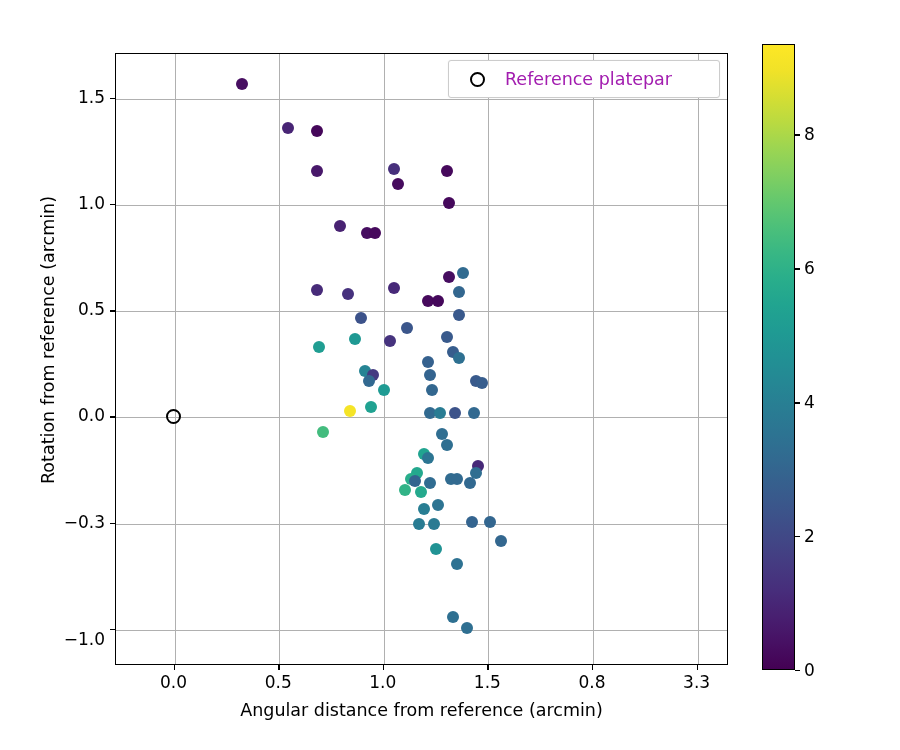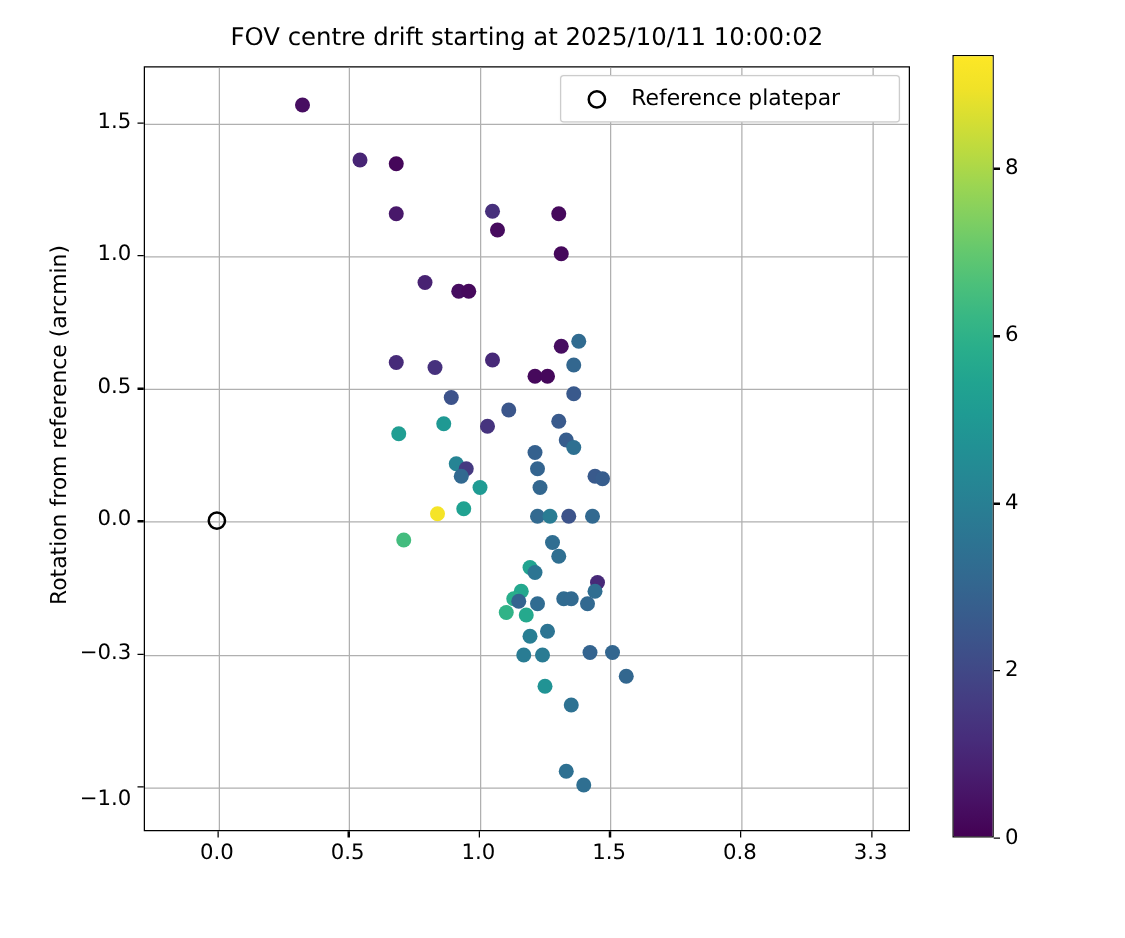--- a/index.html
+++ b/index.html
@@ -159,21 +159,21 @@
   }
   #legend-marker {
     width: 15px;
     height: 15px;
     border-radius: 50%;
     border: 2.2px solid #000000;
     box-sizing: border-box;
   }
   #legend-label {
     font-size: 17.5px;
-    color: #000000;
+    color: #a21caf;
     white-space: nowrap;
   }
   
   #colorbar {
     position: absolute;
     left: 762px;
     top: 44px;
     width: 33px;
     height: 626px;
     border: 1.6px solid #000000;
@@ -196,21 +196,20 @@
     font-size: 17px;
     color: #000000;
     transform: translateY(-50%);
   }
 </style>
 </head>
 <body>
 
 <div id="figure">
 
-  <div id="plot-title">FOV centre drift starting at 2025/10/11 10:00:02</div>
 
   <div id="axes">
     <div id="plot-canvas">
         <div class="gridline-v" style="left: 58.5802px;"></div>
         <div class="gridline-v" style="left: 163.188px;"></div>
         <div class="gridline-v" style="left: 267.795px;"></div>
         <div class="gridline-v" style="left: 372.403px;"></div>
         <div class="gridline-v" style="left: 477.01px;"></div>
         <div class="gridline-v" style="left: 581.618px;"></div>
         <div class="gridline-h" style="top: 575.875px;"></div>
@@ -293,20 +292,21 @@
       </div>
   </div>
 
   <div id="legend">
     <span id="legend-marker-wrap">
       <span id="legend-marker"></span>
     </span>
     <span id="legend-label">Reference platepar</span>
   </div>
 
+  <div id="xlabel">Angular distance from reference (arcmin)</div>
   <div id="ylabel">Rotation from reference (arcmin)</div>
 
   <div id="colorbar">
     <div id="colorbar-gradient" style="background: linear-gradient(rgb(253, 231, 37) 0%, rgb(240, 226, 40) 4.16667%, rgb(213, 222, 51) 8.33333%, rgb(185, 218, 65) 12.5%, rgb(155, 213, 82) 16.6667%, rgb(128, 207, 97) 20.8333%, rgb(100, 200, 110) 25%, rgb(76, 192, 122) 29.1667%, rgb(56, 183, 132) 33.3333%, rgb(41, 174, 139) 37.5%, rgb(33, 164, 144) 41.6667%, rgb(31, 155, 147) 45.8333%, rgb(33, 145, 148) 50%, rgb(37, 135, 148) 54.1667%, rgb(41, 125, 147) 58.3333%, rgb(45, 115, 146) 62.5%, rgb(50, 105, 144) 66.6667%, rgb(55, 94, 141) 70.8333%, rgb(60, 83, 138) 75%, rgb(65, 71, 134) 79.1667%, rgb(69, 58, 129) 83.3333%, rgb(71, 45, 123) 87.5%, rgb(72, 31, 112) 91.6667%, rgb(71, 16, 99) 95.8333%, rgb(68, 1, 84) 100%);"></div>
   </div>
 
 <div class="tick-x" style="left: 173.58px;"></div>
     <div class="ticklabel-x" style="left: 143.58px;">0.0</div>
     <div class="tick-x" style="left: 278.188px;"></div>
     <div class="ticklabel-x" style="left: 248.188px;">0.5</div>

